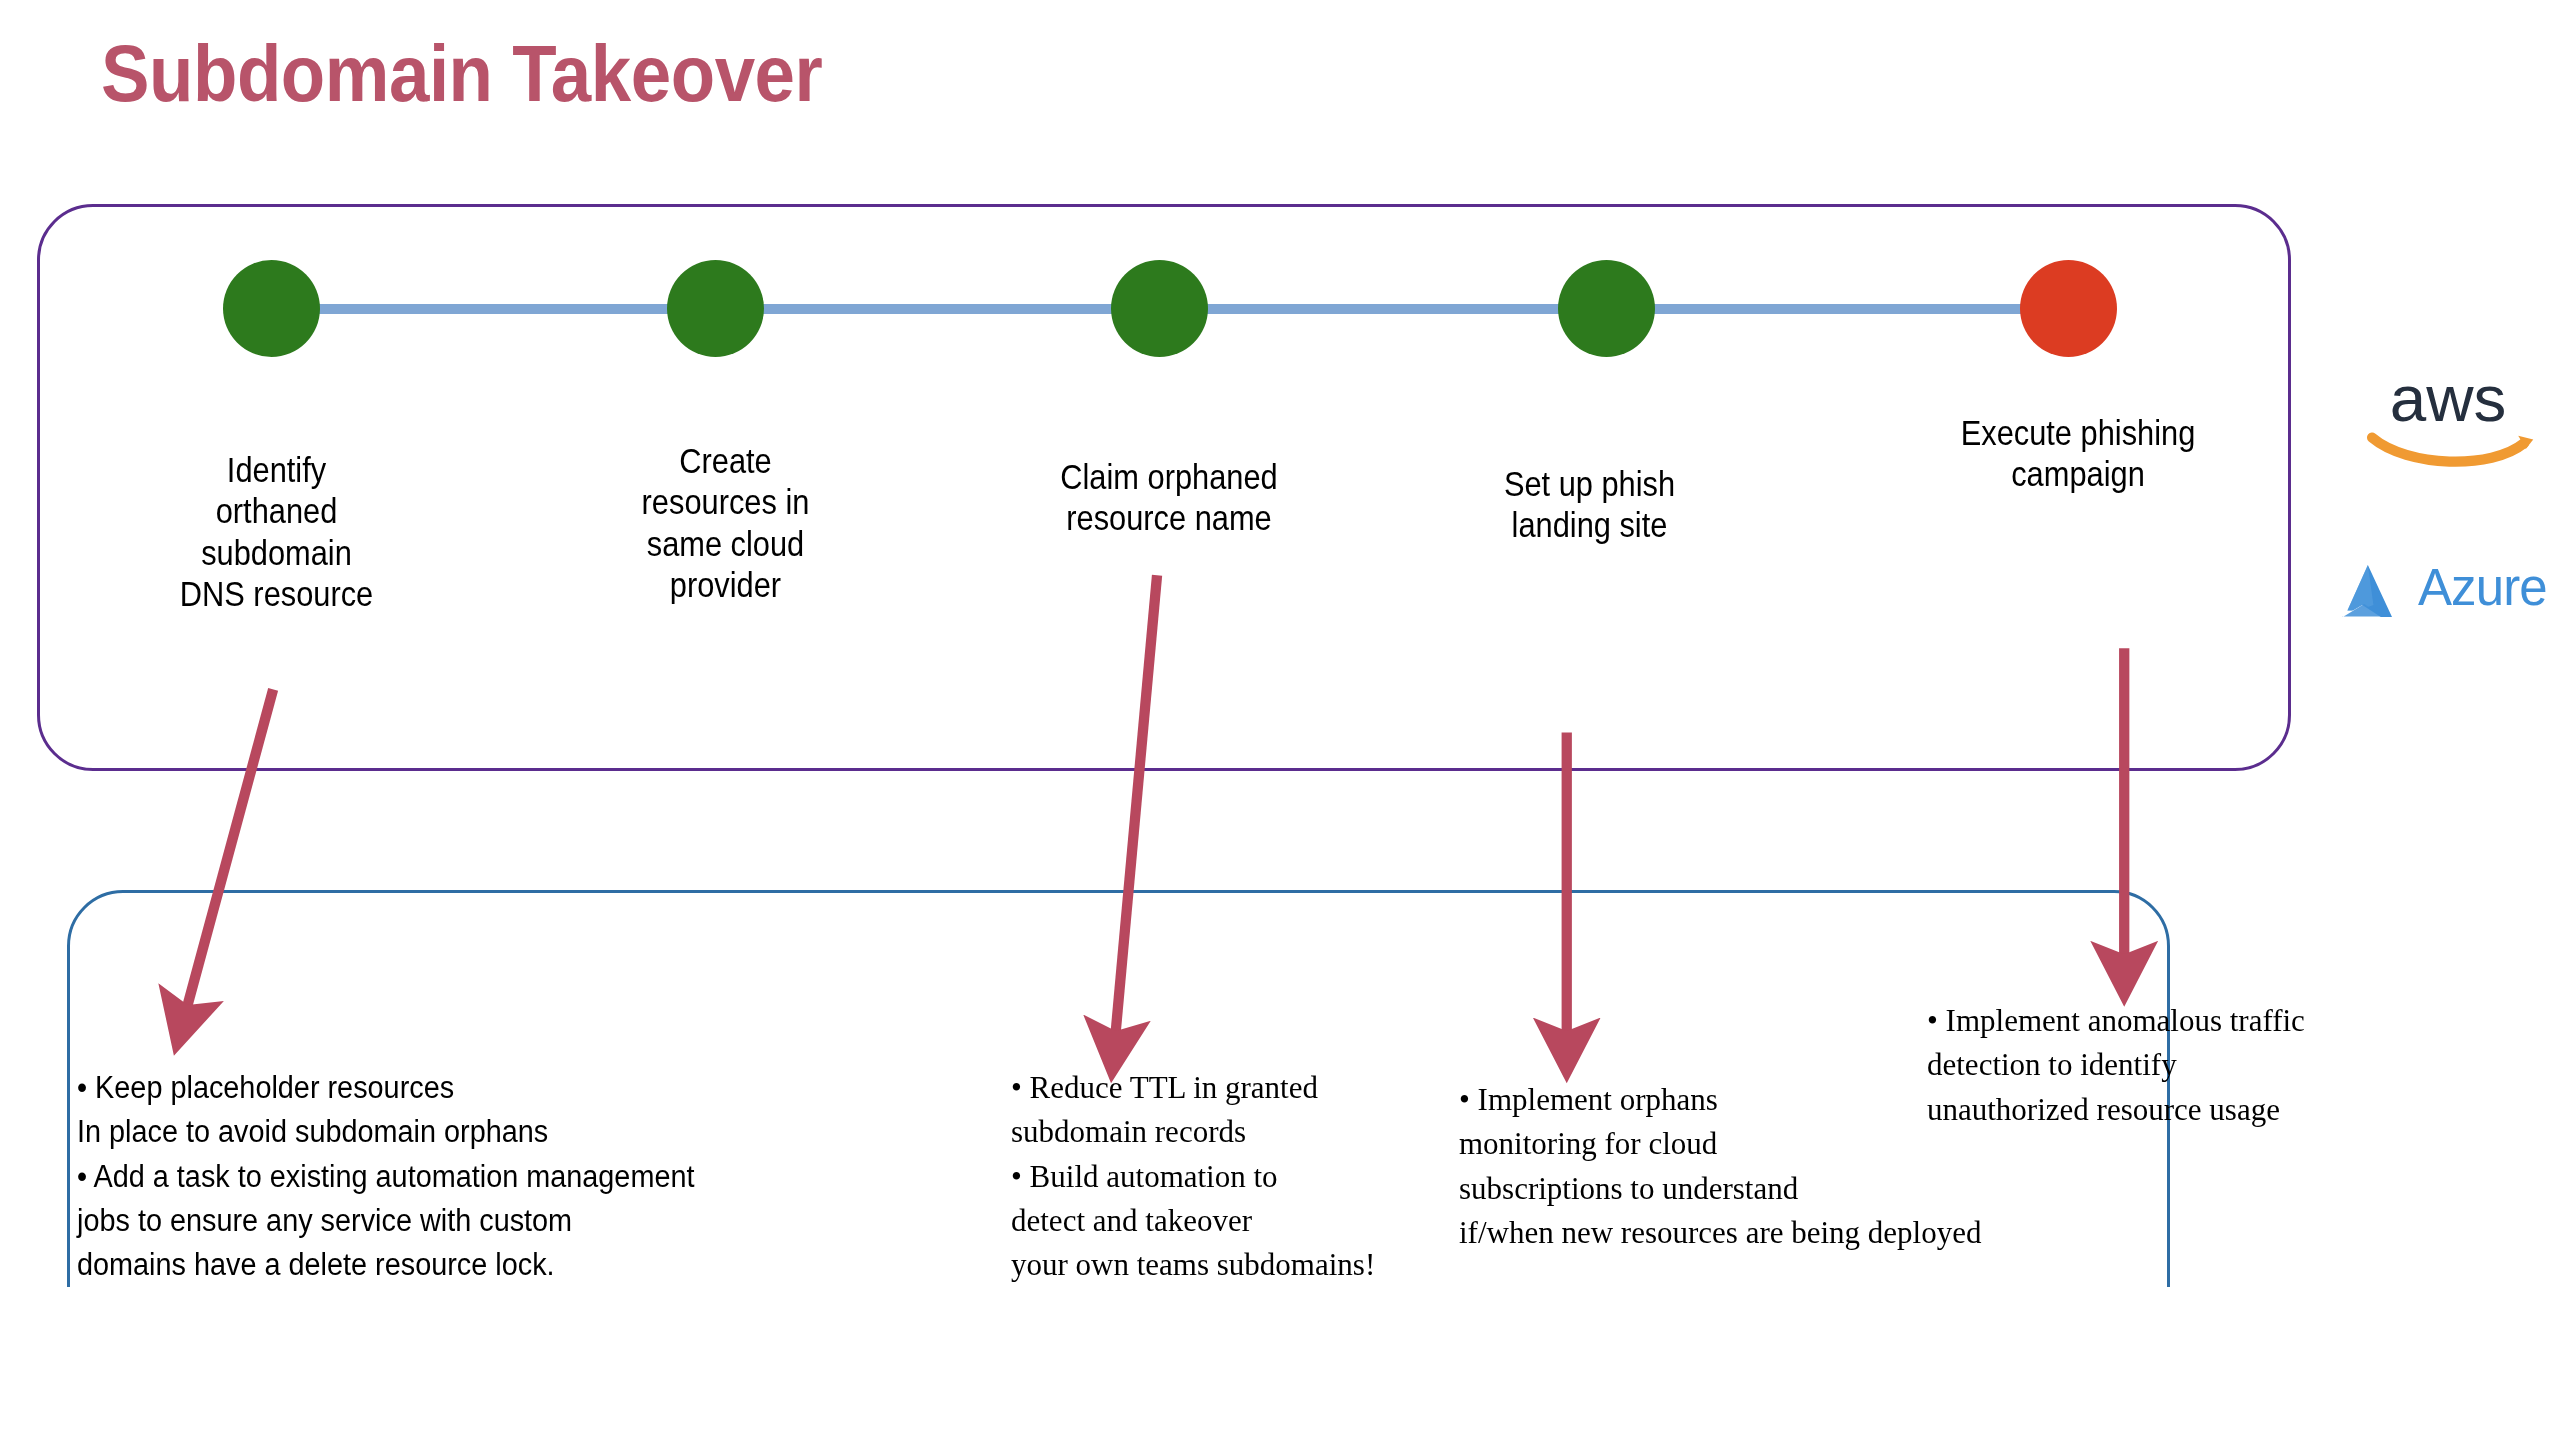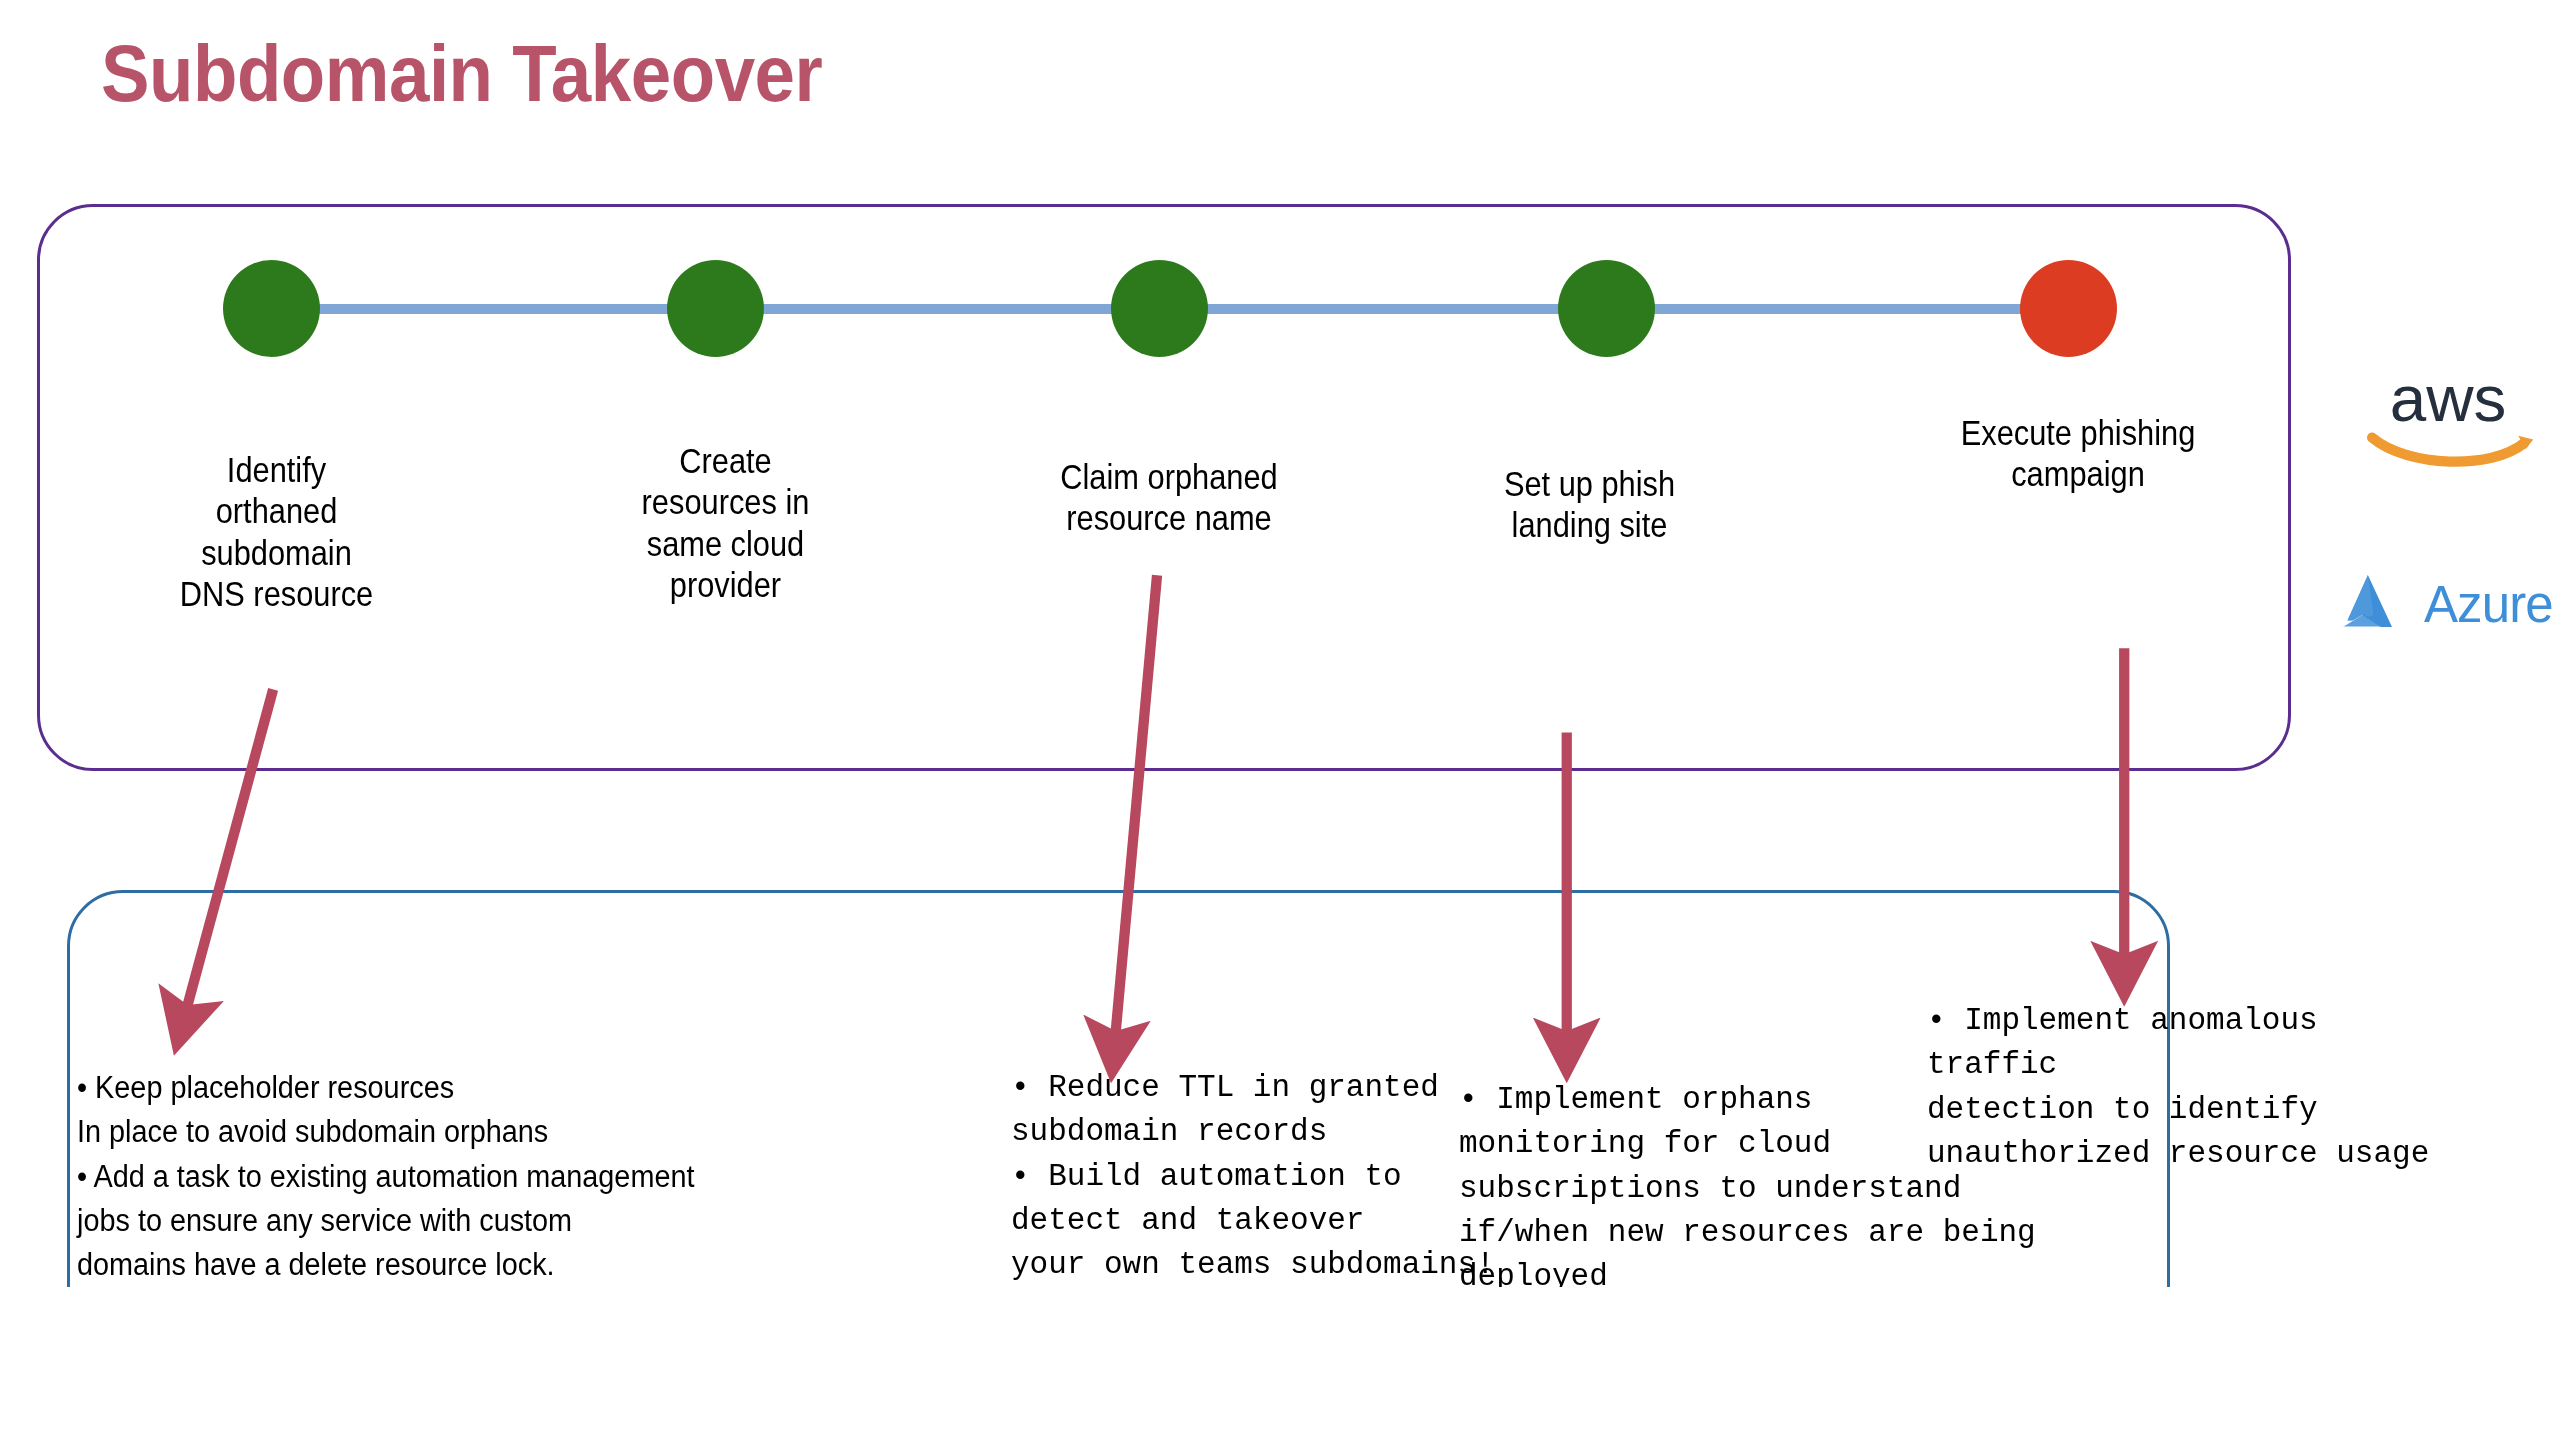--- a/index.html
+++ b/index.html
@@ -101,21 +101,21 @@
     pointer-events: none;
   }
 
   
   .bullet-block {
     position: absolute;
     color: #000000;
     font-size: 31px;
     line-height: 1.43;
     white-space: pre-line;
-    font-family: Liberation Mono, monospace;
+    font-family: Liberation Serif, serif;
   }
   .bullet-block.narrow {
     font-family: "Liberation Sans Narrow", "Liberation Sans", sans-serif;
     transform: scaleX(0.93);
     transform-origin: left top;
   }
   #defense-block-0 { left: 77px;  top: 1066px; width: 823px; }
   #defense-block-1 { left: 965px; top: 1066px; width: 486px; margin-left: 46px; }
   #defense-block-2 { left: 1459px; top: 1078px; width: 655px; }
   #defense-block-3 { left: 1927px; top: 999px; width: 524px; }
@@ -125,26 +125,26 @@
     position: absolute;
     left: 2359px;
     top: 357px;
     width: 178px;
     height: 122px;
     text-align: center;
   }
   #azure-logo {
     position: absolute;
     left: 2340px;
-    top: 540px;
+    top: 562px;
     width: 215px;
     height: 90px;
     display: flex;
-    align-items: flex-end;
-    gap: 19px;
+    align-items: flex-start;
+    gap: 13px;
   }
   #azure-wordmark {
     font-size: 51px;
     color: #3f8fd8;
     font-family: "Liberation Sans", sans-serif;
     letter-spacing: -0.9px;
     line-height: 1;
   }
 </style>
 </head>

